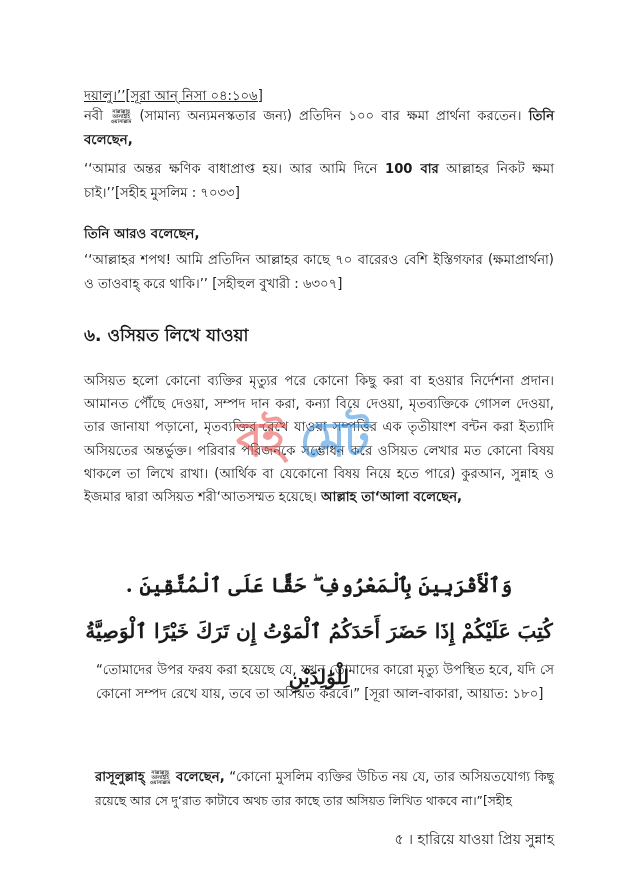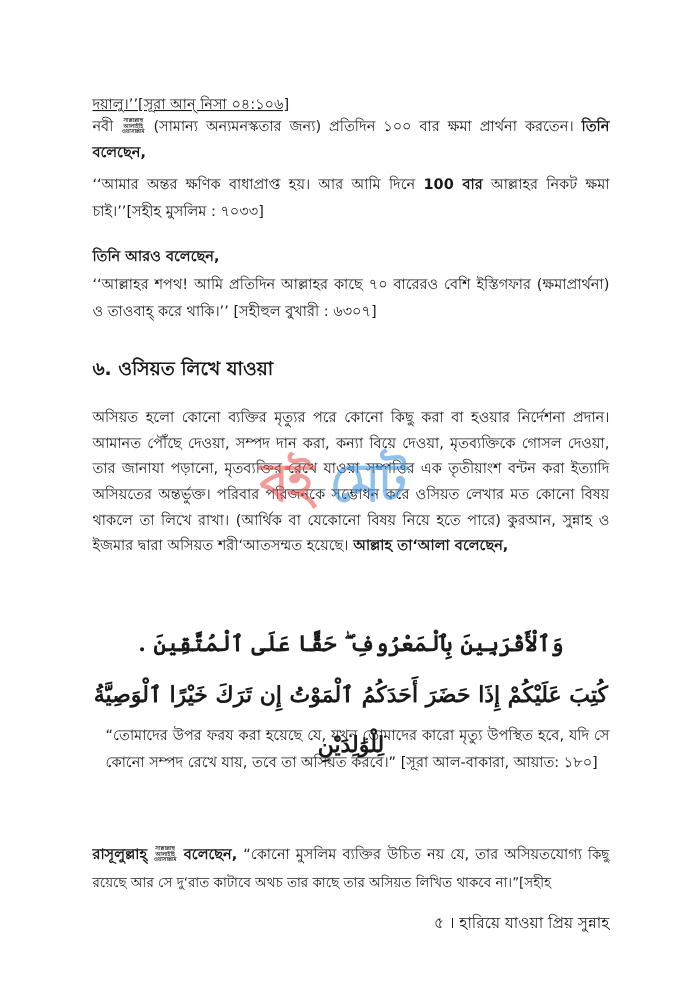--- a/index.html
+++ b/index.html
@@ -14,21 +14,21 @@
     #l1 { position: absolute; top: 84px; text-decoration: underline; }
     #para2 { position: absolute; top: 104px; }
     #para3 { position: absolute; top: 157px; }
     #para4 { position: absolute; top: 222px; }
     #para5 { position: absolute; top: 248px; }
     #heading { position: absolute; top: 322px; font-size: 17px; font-weight: bold; margin: 0; }
     #para6 { position: absolute; top: 369px; line-height: 23.2px; }
     #arabic { position: absolute; top: 562px; left: 0; width: 470px; text-align: center;
               font-family: "DejaVu Serif", serif; font-size: 20px; line-height: 46px; font-weight: bold; direction: rtl; }
     #para7 { position: absolute; top: 658px; margin-left: 12px; }
-    #para8 { position: absolute; top: 765px; }
+    #para8 { position: absolute; top: 765px; margin-left: 11px; }
     #para8 .small { font-size: 12.2px; }
     #footer { position: absolute; top: 828px; right: 0; font-size: 14px; text-align: center; }
     .watermark { position: absolute; left: 236px; top: 415px; width: 180px; height: 80px; pointer-events: none; }
     .wm-logo { position: absolute; left: 0; top: 0; font-size: 48px; font-weight: bold; letter-spacing: -2px;
                font-family: "DejaVu Sans", sans-serif; line-height: 48px; }
     .wm-logo .r { color: rgba(232, 72, 72, 0.55); }
     .wm-logo .bl { color: rgba(52, 140, 220, 0.55); margin-left: 16px; }
     .wm-url { position: absolute; left: 12px; top: 50px; font-size: 17px; font-weight: bold;
               color: rgba(232, 90, 90, 0.45); }
   </style>

